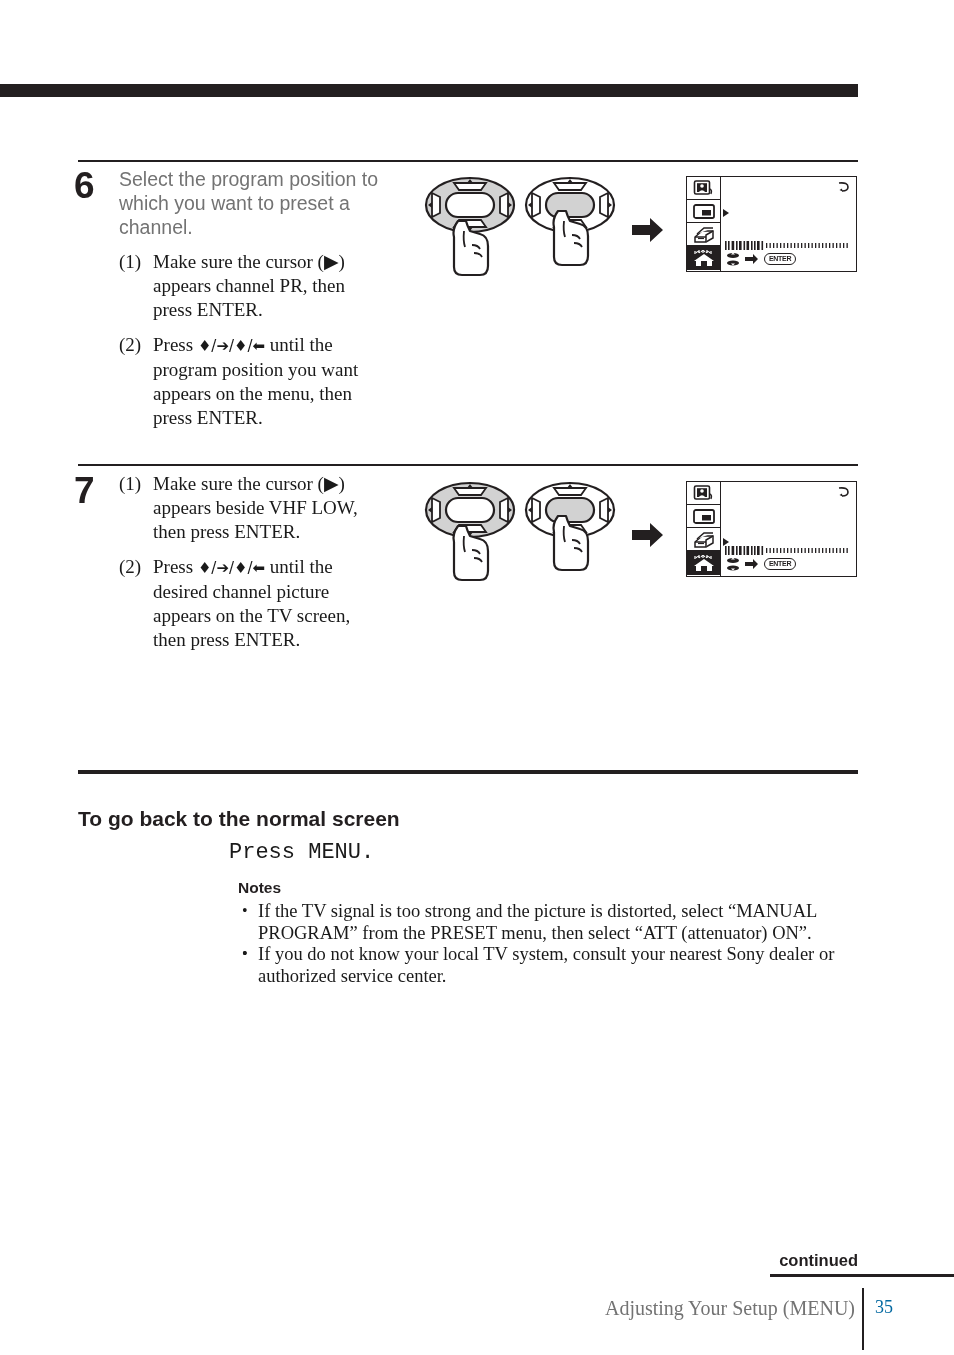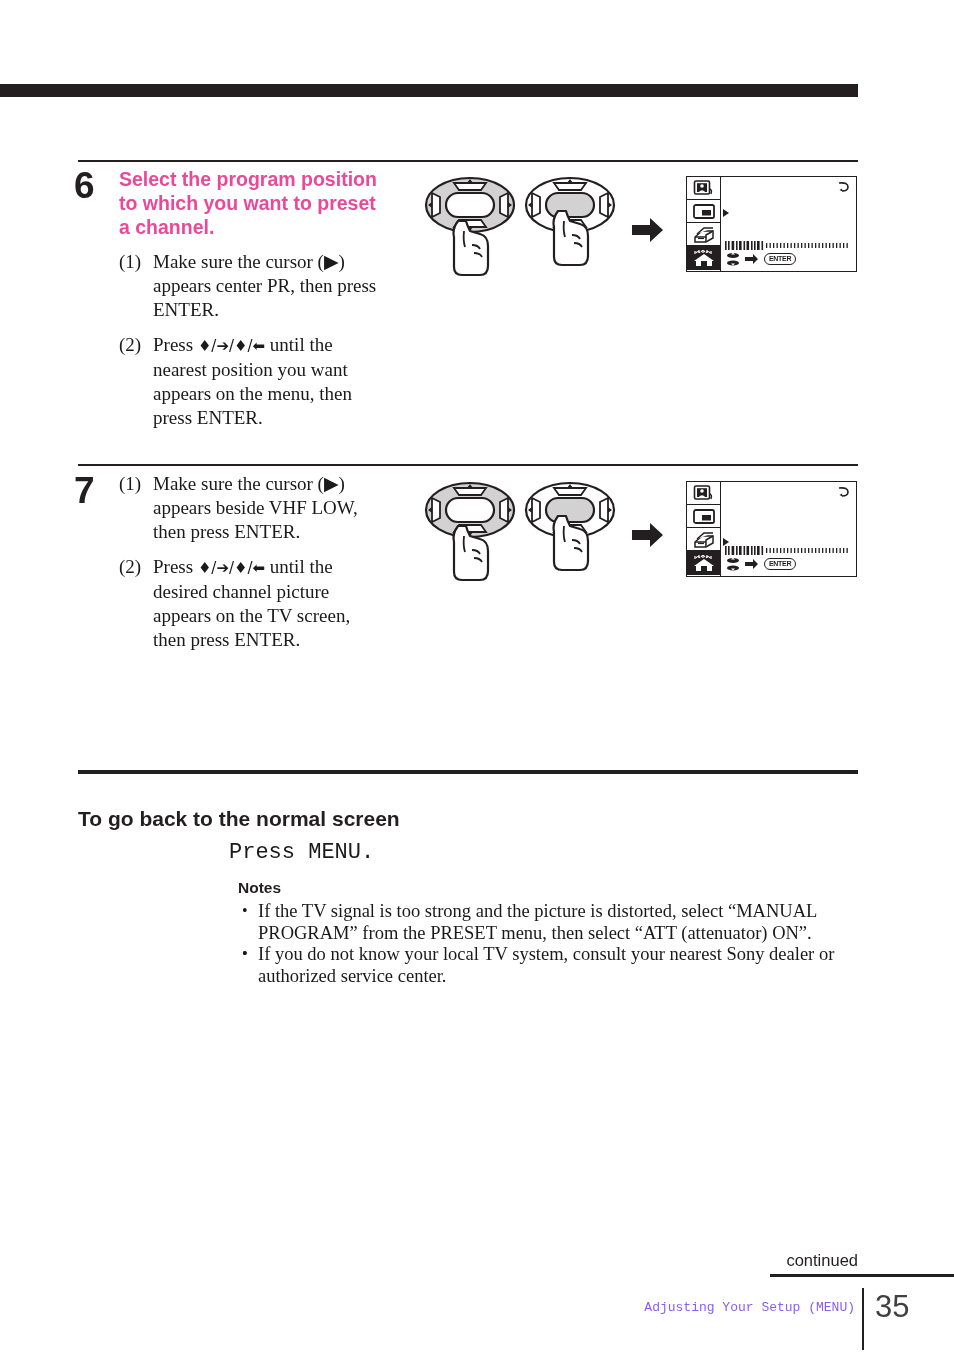--- a/index.html
+++ b/index.html
@@ -63,22 +63,22 @@
     position: absolute;
     left: 119px;
     top: 0px;
     width: 268px;
   }
 
   .step-title {
     font-family: "Liberation Sans", sans-serif;
     font-size: 19.5px;
     line-height: 24px;
-    color: #ec4899;
-    font-weight: bold;
+    color: #737373;
+    font-weight: normal;
     margin: 0 0 11px 0;
   }
 
   .substep {
     position: relative;
     padding-left: 34px;
     font-family: "Liberation Serif", serif;
     font-size: 19px;
     line-height: 24px;
     color: #1a1a1a;
@@ -235,80 +235,80 @@
     top: -1px;
     font-size: 16px;
   }
 
   
   .continued {
     position: absolute;
     right: 96px;
     top: 1250px;
     font-family: "Liberation Sans", sans-serif;
-    font-weight: normal;
+    font-weight: bold;
     font-size: 16.5px;
     line-height: 20px;
     color: #231f20;
   }
   .continued-rule {
     position: absolute;
     left: 770px;
     top: 1274px;
     width: 184px;
     height: 2.5px;
     background: #231f20;
   }
   .footer-title {
     position: absolute;
     right: 99px;
     top: 1296px;
-    font-family: Liberation Mono, monospace;
-    font-size: 13px;
+    font-family: Liberation Serif, serif;
+    font-size: 20px;
     line-height: 24px;
-    color: #8b5cf6;
+    color: #737373;
   }
   .footer-divider {
     position: absolute;
     left: 862px;
     top: 1288px;
     width: 1.8px;
     height: 62px;
     background: #231f20;
   }
   .footer-page {
     position: absolute;
     left: 875px;
     top: 1291px;
-    font-family: Liberation Sans, sans-serif;
-    font-size: 31px;
+    font-family: Liberation Serif, serif;
+    font-size: 18px;
     line-height: 32px;
-    color: #404040;
+    color: #0369a1;
   }
 </style>
 </head>
 <body>
 
 <div class="top-bar"></div>
 
 <div class="rule thin rule-r1"></div>
 <div class="rule thin rule-r2"></div>
 <div class="rule thick rule-r3"></div>
 
 <div class="step step-6">
   <div class="step-num">6</div>
   <div class="step-body">
     <p class="step-title">Select the program position to which you want to preset a channel.</p>
     <div class="substep">
       <span class="marker">(1)</span>
-      <span>Make sure the cursor (▶) appears center PR, then press ENTER.</span>
+      <span>Make sure the cursor (▶) appears channel PR, then press ENTER.</span>
     </div>
     <div class="substep">
       <span class="marker">(2)</span>
-      <span>Press </span><span class="arrow-glyph">♦/➔/♦/⬅</span><span> until the nearest position you want appears on the menu, then press ENTER.</span>
+      <span>Press </span><span class="arrow-glyph">♦/➔/♦/⬅</span><span> until the program position you want appears on the menu, then press ENTER.</span>
     </div>
   </div>
 
   <div class="illus">
     <svg class="jog jog-a" width="96" height="108" viewBox="0 0 96 108">
       <g fill="none" stroke="#231f20" stroke-width="2.2">
         <ellipse cx="46" cy="30" rx="44" ry="27" fill="#d2d2d2"></ellipse>
         <rect x="22" y="18" width="48" height="24" rx="12" fill="#ffffff"></rect>
         <path d="M30 8 L62 8 L57 15 L35 15 Z" fill="#ffffff" stroke-width="1.8"></path>
         <path d="M30 52 L62 52 L57 45 L35 45 Z" fill="#ffffff" stroke-width="1.8"></path>

